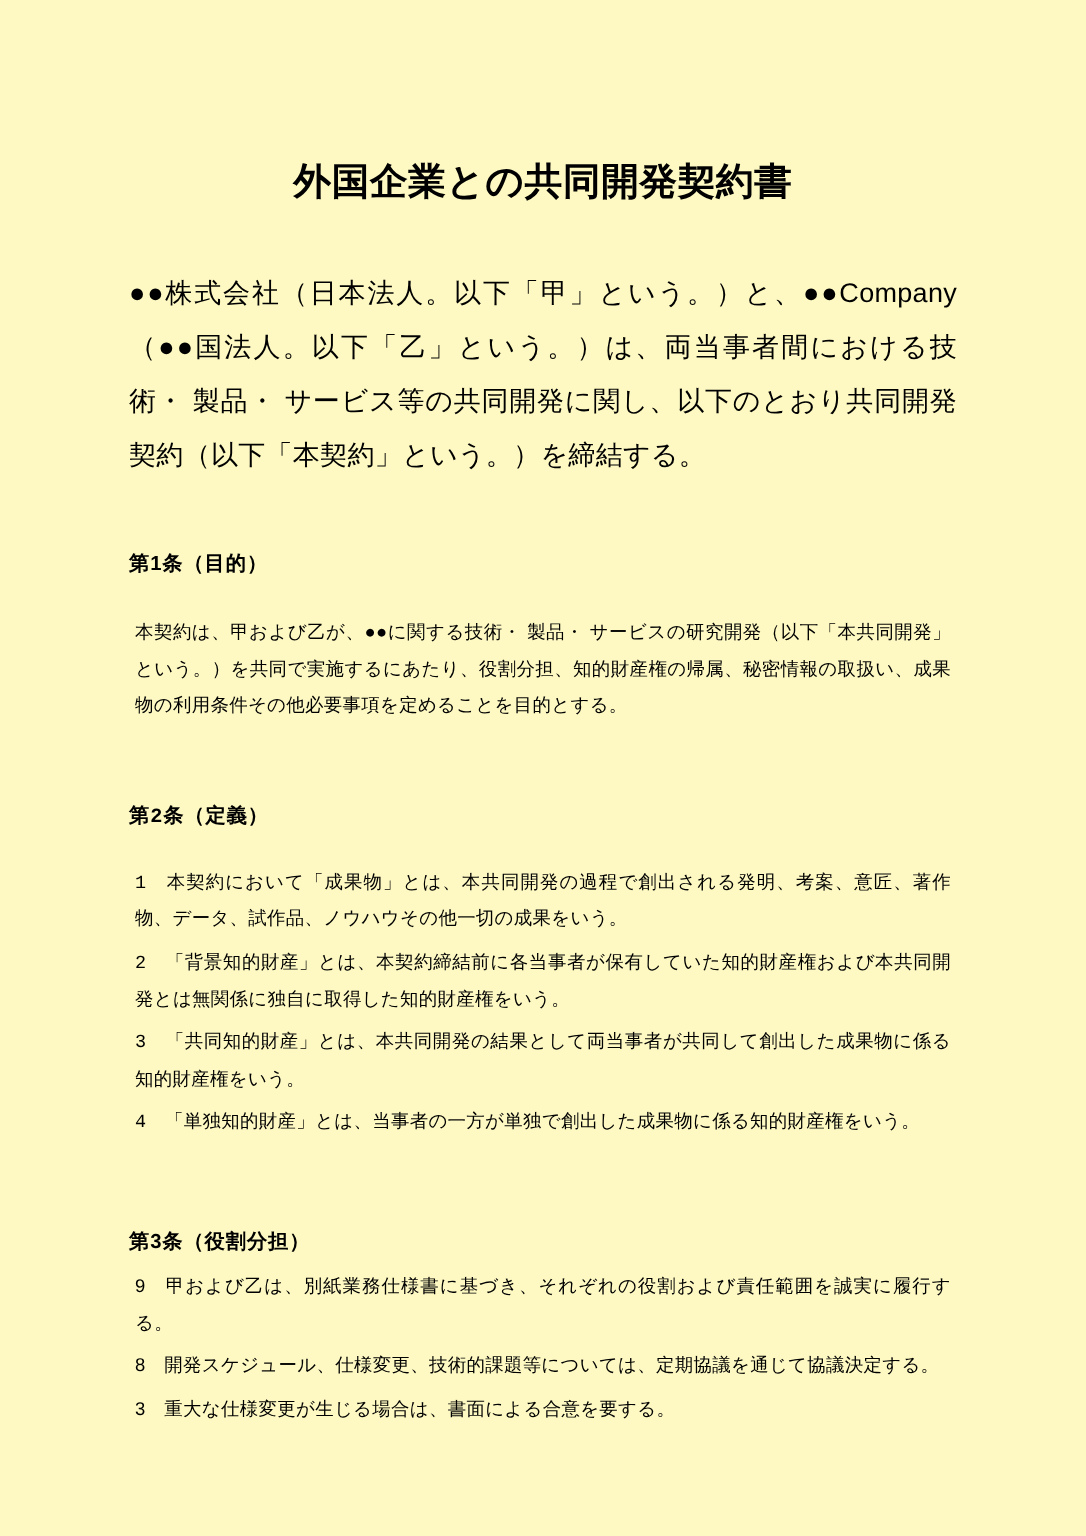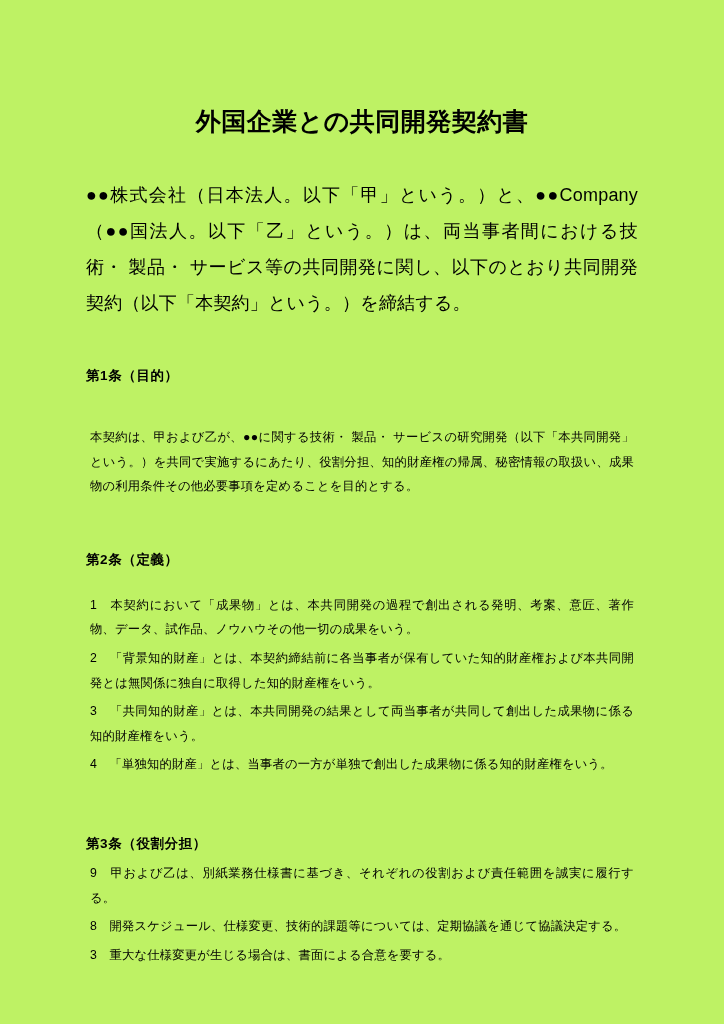--- a/index.html
+++ b/index.html
@@ -13,21 +13,21 @@
     font-family: "Liberation Sans", "DejaVu Sans", sans-serif;
     color: #000000;
     -webkit-font-smoothing: antialiased;
   }
   .page {
     position: relative;
     width: 724px;
     height: 1024px;
     box-sizing: border-box;
     padding: 0 86px;
-    background: #bef264;
+    background: #fef9c3;
     overflow: hidden;
   }
   .doc-title {
     margin: 0;
     padding-top: 104px;
     text-align: center;
     font-size: 25px;
     font-weight: bold;
     letter-spacing: 0.5px;
     line-height: 1.4;
@@ -48,24 +48,24 @@
     letter-spacing: 0.6px;
     margin: 0 0 22px 0;
   }
   .section-body p {
     margin: 4px;
     font-size: 12.3px;
     line-height: 2.0;
     text-align: justify;
     letter-spacing: 0.2px;
   }
-  .section-2 { margin-top: 52px; }
+  .section-2 { margin-top: 52px; font-family: Liberation Mono, monospace; }
   .section-3 { margin-top: 58px; }
   .section-1 { margin-top: 46px; }
-  .section-1 .section-heading { margin-bottom: 40px; }
+  .section-1 .section-heading { margin-bottom: 24px; }
   .section-2 .section-heading { margin-bottom: 24px; }
   .section-3 .section-heading { margin-bottom: 8px; }
 </style>
 </head>
 <body>
 
 <div class="page">
 
   <h1 class="doc-title">外国企業との共同開発契約書</h1>
 

